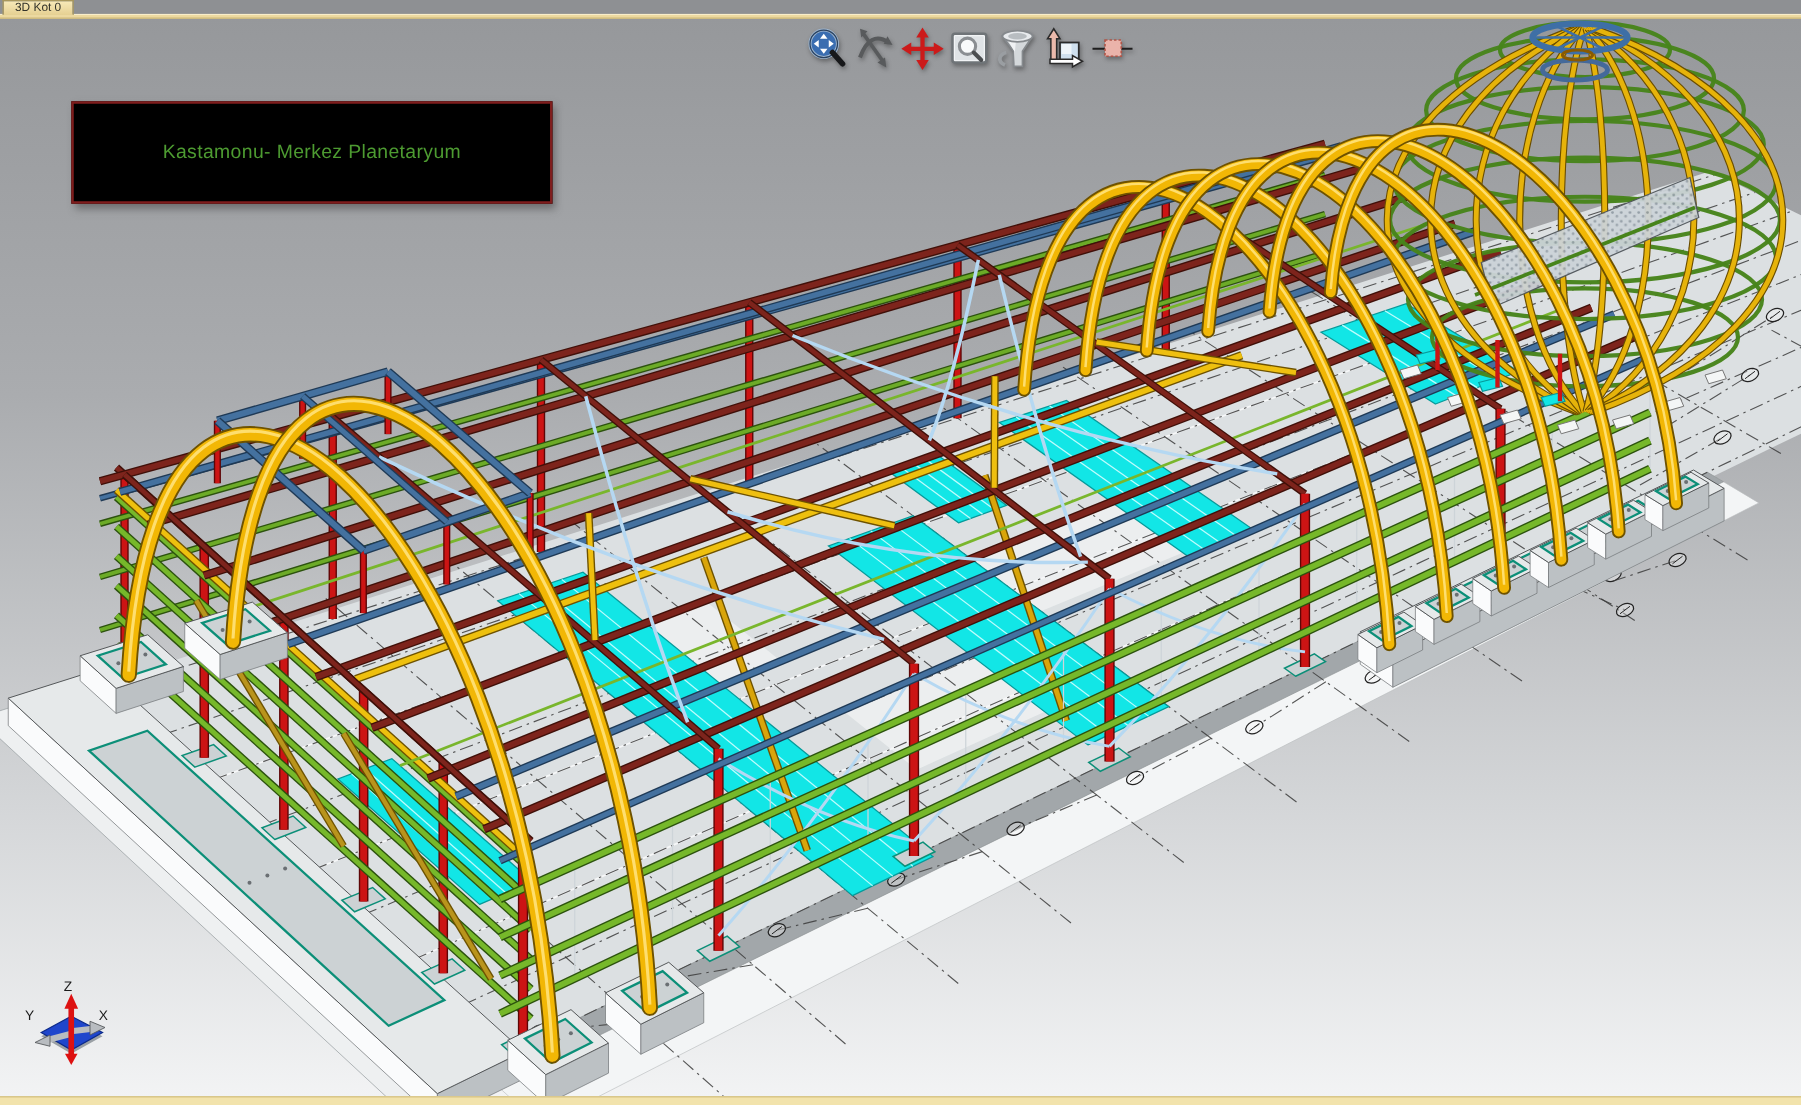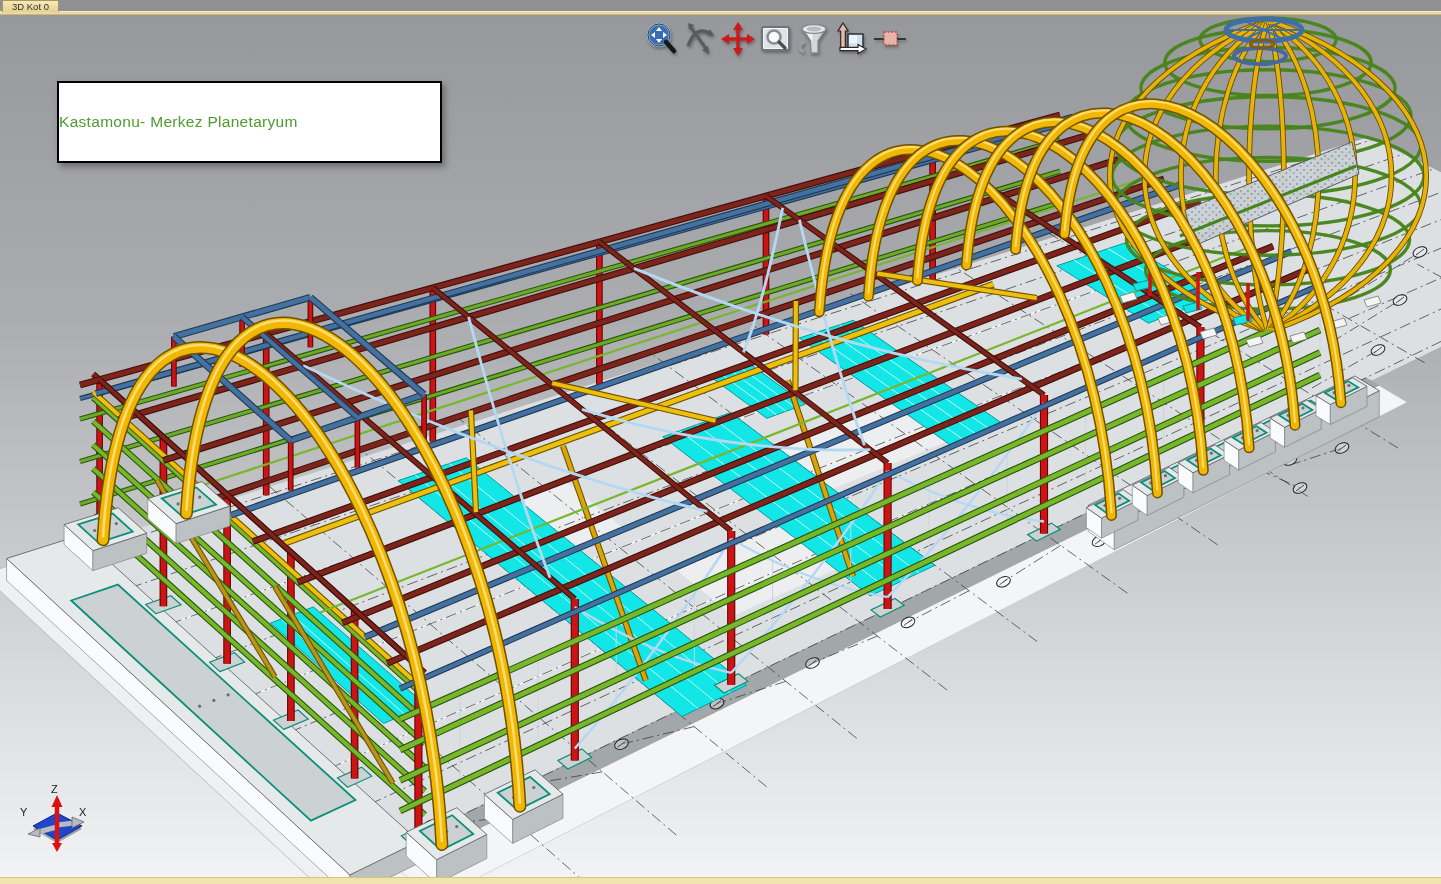--- a/index.html
+++ b/index.html
@@ -8,22 +8,22 @@
   .scene-svg{position:absolute;left:0;top:0;}
   .tabbar{position:absolute;top:0;left:0;right:0;height:11px;background:#8e9093;z-index:5;padding-left:32px;}
   .view-tab{position:absolute;left:2px;top:0;height:12px;padding:0 9px;background:linear-gradient(#f7e9b8,#e5d092);
     border:1px solid #a8975c;border-bottom:none;font-size:9.5px;line-height:12px;color:#33332a;cursor:pointer;box-sizing:border-box;}
   .accent-line{position:absolute;top:11px;left:0;right:0;height:4px;background:#ecd9a0;border-top:1px solid #f8edca;
     border-bottom:1px solid #cdb878;box-sizing:border-box;z-index:4;}
   .bottombar{position:absolute;bottom:0;left:0;right:0;height:7px;background:#f2e3ac;border-top:1px solid #d8c482;box-sizing:border-box;z-index:5;}
   .toolbar{position:absolute;left:645px;top:21px;display:flex;gap:4px;z-index:6;
     filter:drop-shadow(1px 2px 1.5px rgba(40,40,40,0.45));}
   .tool{width:34px;height:36px;cursor:pointer;}
-  .titlebox{position:absolute;left:57px;top:81px;width:381px;height:78px;background:#ffffff;border:2px solid #000000;
-    box-shadow:3px 4px 6px rgba(70,70,70,0.55);display:flex;align-items:center;z-index:6;}
+  .titlebox{position:absolute;left:57px;top:81px;width:381px;height:78px;background:#000000;border:2px solid #7f1d1d;
+    box-shadow:3px 4px 6px rgba(70,70,70,0.55);display:flex;align-items:center;justify-content:center;z-index:6;}
   .titlebox span{color:#4d9b31;font-size:15.5px;letter-spacing:0.3px;}
 </style>
 </head>
 <body>
 
 <div class="app">
 
   <svg class="scene-svg" width="1441" height="884" viewBox="0 0 1441 884">
     <defs>
       <linearGradient id="bgGrad" x1="0" y1="0" x2="0" y2="1">

